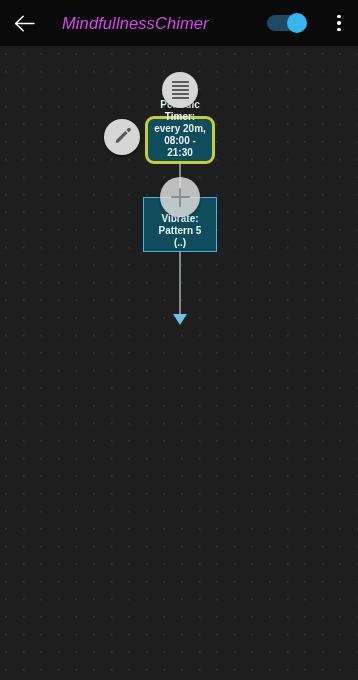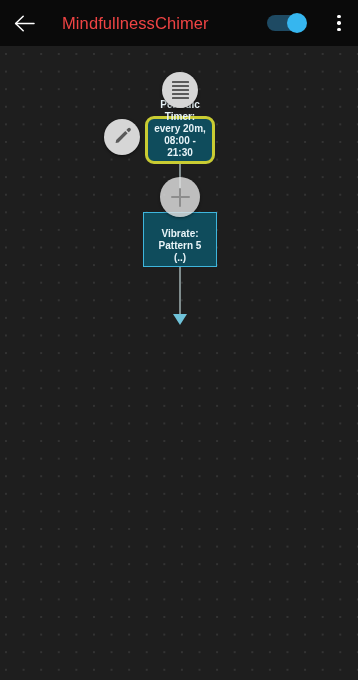--- a/index.html
+++ b/index.html
@@ -40,24 +40,25 @@
     cursor: pointer;
   }
   #back-button svg { display: block; }
 
   #screen-title {
     position: absolute;
     left: 62px;
     top: 8px;
     height: 30px;
     line-height: 30px;
-    color: #ef4444;
+    color: #d946ef;
     font-size: 16.5px;
     letter-spacing: 0.1px;
     white-space: nowrap;
+    font-style: italic;
   }
 
   
   #enable-toggle {
     position: absolute;
     left: 267px;
     top: 13px;
     width: 44px;
     height: 20px;
     cursor: pointer;
@@ -230,21 +231,21 @@
       <line x1="180" y1="118" x2="180" y2="152" stroke="#7f8c8d" stroke-width="2"></line>
 
       <line x1="180" y1="206" x2="180" y2="270" stroke="#7f8c8d" stroke-width="2"></line>
       <polygon points="173,268 187,268 180,279" fill="#6fc3d9"></polygon>
     </svg>
 
     <div class="node selected" style="left:145px; top:70px; width:70px; height:48px;">
       <span>Periodic Timer:<br>every 20m, 08:00 -<br>21:30</span>
     </div>
 
-    <div class="node plain" style="left:143px; top:151px; width:74px; height:55px;margin-top:15px;">
+    <div class="node plain" style="left:143px; top:151px; width:74px; height:55px;">
       <span>Vibrate: Pattern 5<br>(..)</span>
     </div>
 
 
     <div id="node-menu-handle" class="handle">
       <span class="bars">
         <span></span>
           <span></span>
           <span></span>
           <span></span>

